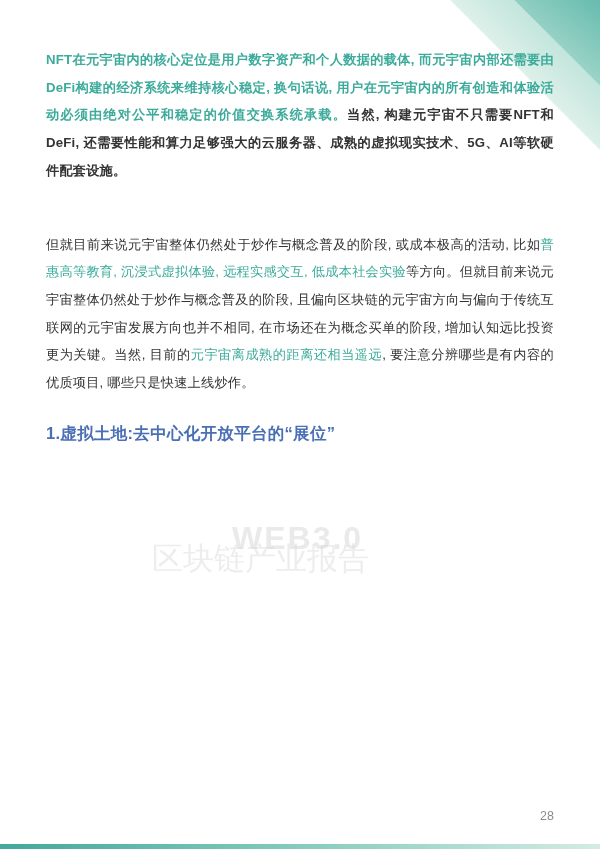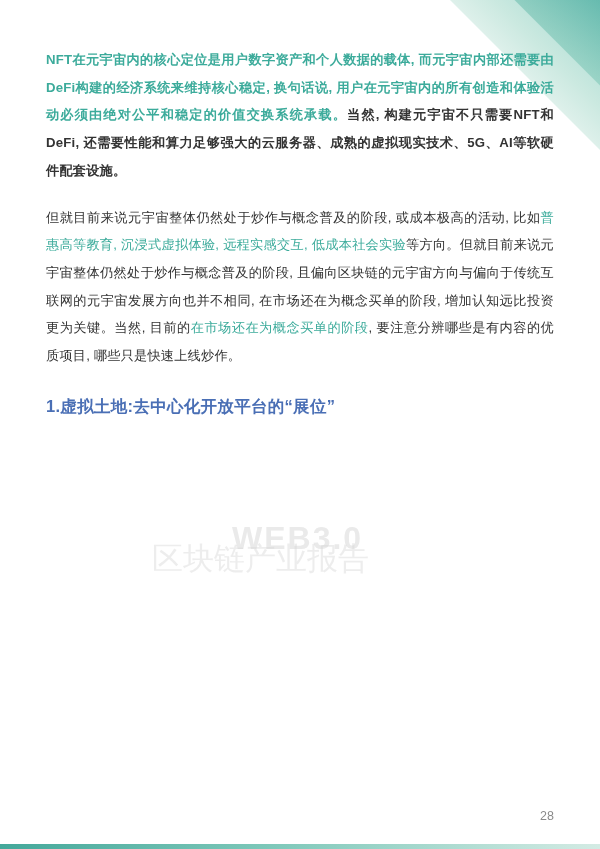--- a/index.html
+++ b/index.html
@@ -81,21 +81,21 @@
     margin: 0 0 22px 0;
     font-size: 13.2px;
     line-height: 2.1;
     color: #333333;
     text-align: justify;
     letter-spacing: 0.2px;
   }
   p.para.lead {
     color: #3cab9b;
     font-weight: bold;
-    margin-bottom: 19px;
+    margin-bottom: 46px;
   }
   p.para.lead .tail {
     color: #333333;
     font-weight: bold;
   }
   .hl-teal {
     color: #3cab9b;
   }
   h2.section-title {
     margin: 26px 0 10px 0;
@@ -130,21 +130,21 @@
   <div class="corner-deco"></div>
   <div class="corner-deco2"></div>
 
   <div class="watermark2">区块链产业报告</div>
   <div class="watermark">WEB3.0</div>
 
   <div class="content">
 
     <p class="para lead"><span>NFT在元宇宙内的核心定位是用户数字资产和个人数据的载体, 而元宇宙内部还需要由DeFi构建的经济系统来维持核心稳定, 换句话说, 用户在元宇宙内的所有创造和体验活动必须由绝对公平和稳定的价值交换系统承载。</span><span class="tail">当然, 构建元宇宙不只需要NFT和DeFi, 还需要性能和算力足够强大的云服务器、成熟的虚拟现实技术、5G、AI等软硬件配套设施。</span></p>
 
-    <p class="para"><span>但就目前来说元宇宙整体仍然处于炒作与概念普及的阶段, 或成本极高的活动, 比如</span><span class="hl-teal">普惠高等教育, 沉浸式虚拟体验, 远程实感交互, 低成本社会实验</span><span>等方向。但就目前来说元宇宙整体仍然处于炒作与概念普及的阶段, 且偏向区块链的元宇宙方向与偏向于传统互联网的元宇宙发展方向也并不相同, 在市场还在为概念买单的阶段, 增加认知远比投资更为关键。当然, 目前的</span><span class="hl-teal">在市场还在为概念买单的阶段</span><span>, 要注意分辨哪些是有内容的优质项目, 哪些只是快速上线炒作。</span></p>
+    <p class="para"><span>但就目前来说元宇宙整体仍然处于炒作与概念普及的阶段, 或成本极高的活动, 比如</span><span class="hl-teal">普惠高等教育, 沉浸式虚拟体验, 远程实感交互, 低成本社会实验</span><span>等方向。但就目前来说元宇宙整体仍然处于炒作与概念普及的阶段, 且偏向区块链的元宇宙方向与偏向于传统互联网的元宇宙发展方向也并不相同, 在市场还在为概念买单的阶段, 增加认知远比投资更为关键。当然, 目前的</span><span class="hl-teal">元宇宙离成熟的距离还相当遥远</span><span>, 要注意分辨哪些是有内容的优质项目, 哪些只是快速上线炒作。</span></p>
 
     <h2 class="section-title">1.虚拟土地:去中心化开放平台的“展位”</h2>
 
 
   </div>
 
   <div class="page-number">28</div>
   <div class="footer-rule"></div>
 
 </div>

